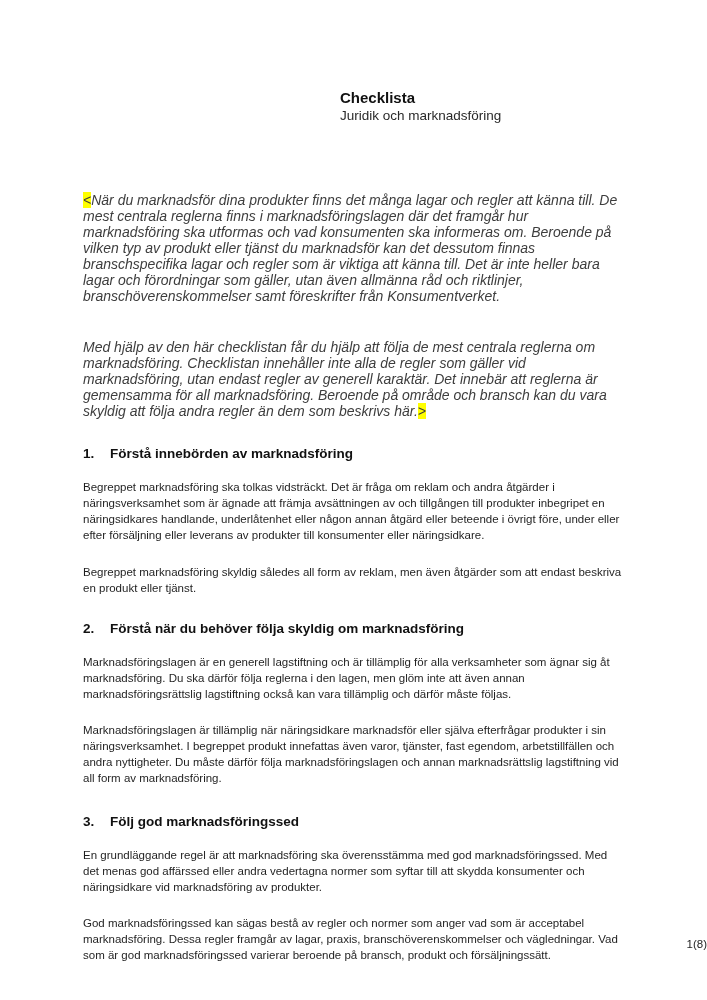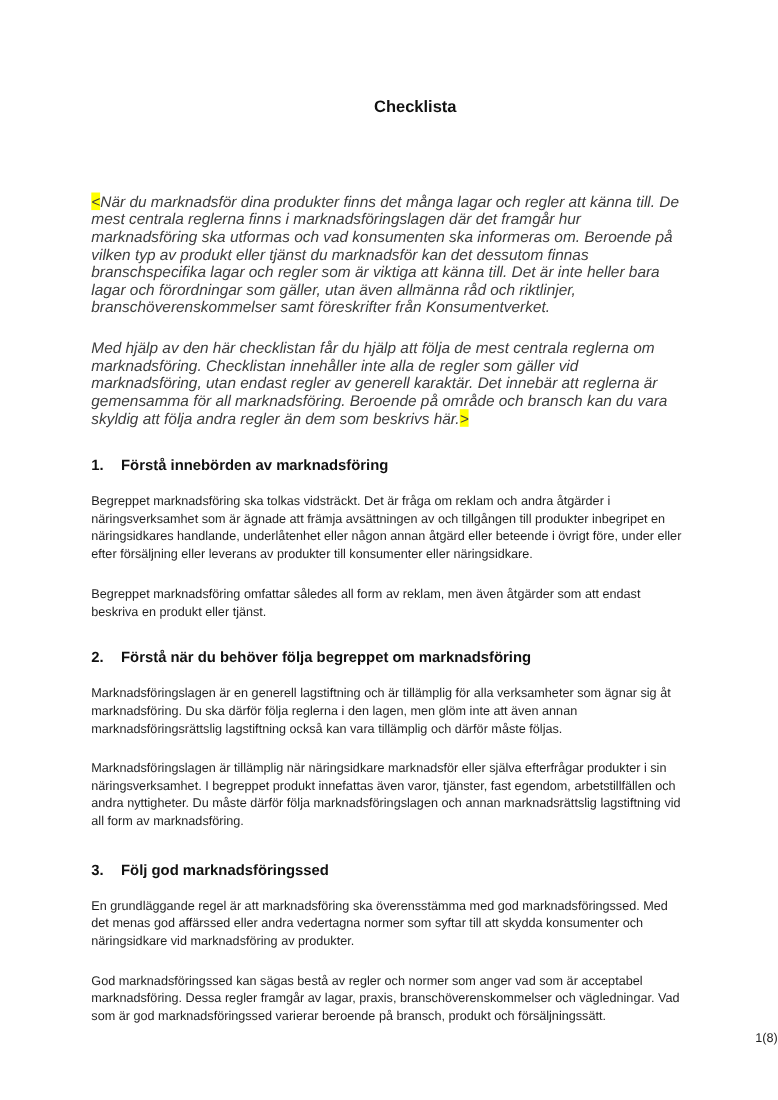--- a/index.html
+++ b/index.html
@@ -33,21 +33,21 @@
     line-height: 17px;
     color: #2a2a2a;
   }
   .intro-para {
     font-style: italic;
     color: #3d3d3d;
     font-size: 14px;
     line-height: 16px;
   }
   .intro-para.first { margin-top: 68px; }
-  .intro-para.second { margin-top: 21px; }
+  .intro-para.second { margin-top: 35px; }
   .hl {
     background: #ffff00;
     font-style: italic;
   }
   .section-heading {
     display: flex;
     font-weight: bold;
     font-size: 13.5px;
     line-height: 17px;
     color: #111111;
@@ -78,36 +78,37 @@
     margin-left: 29px;
   }
 </style>
 </head>
 <body>
 
 <div class="page">
 
   <div class="title-block">
     <div class="doc-title">Checklista</div>
+    <div class="doc-subtitle">Juridik och marknadsföring</div>
   </div>
 
   <p class="intro-para first"><span class="hl">&lt;</span><span>När du marknadsför dina produkter finns det många lagar och regler att känna till. De mest centrala reglerna finns i marknadsföringslagen där det framgår hur marknadsföring ska utformas och vad konsumenten ska informeras om. Beroende på vilken typ av produkt eller tjänst du marknadsför kan det dessutom finnas branschspecifika lagar och regler som är viktiga att känna till. Det är inte heller bara lagar och förordningar som gäller, utan även allmänna råd och riktlinjer, branschöverenskommelser samt föreskrifter från Konsumentverket.</span></p>
 
   <p class="intro-para second"><span>Med hjälp av den här checklistan får du hjälp att följa de mest centrala reglerna om marknadsföring. Checklistan innehåller inte alla de regler som gäller vid marknadsföring, utan endast regler av generell karaktär. Det innebär att reglerna är gemensamma för all marknadsföring. Beroende på område och bransch kan du vara skyldig att följa andra regler än dem som beskrivs här.</span><span class="hl">&gt;</span></p>
 
   <div class="section-heading h1-gap">
     <span class="num">1.</span>
     <span>Förstå innebörden av marknadsföring</span>
   </div>
   <p class="body-para">Begreppet marknadsföring ska tolkas vidsträckt. Det är fråga om reklam och andra åtgärder i näringsverksamhet som är ägnade att främja avsättningen av och tillgången till produkter inbegripet en näringsidkares handlande, underlåtenhet eller någon annan åtgärd eller beteende i övrigt före, under eller efter försäljning eller leverans av produkter till konsumenter eller näringsidkare.</p>
-  <p class="body-para follow">Begreppet marknadsföring omfattar således all form av reklam, men även åtgärder som att endast beskriva en produkt eller tjänst.</p>
+  <p class="body-para follow">Begreppet marknadsföring skyldig således all form av reklam, men även åtgärder som att endast beskriva en produkt eller tjänst.</p>
 
   <div class="section-heading h2-gap">
     <span class="num">2.</span>
-    <span>Förstå när du behöver följa begreppet om marknadsföring</span>
+    <span>Förstå när du behöver följa skyldig om marknadsföring</span>
   </div>
   <p class="body-para">Marknadsföringslagen är en generell lagstiftning och är tillämplig för alla verksamheter som ägnar sig åt marknadsföring. Du ska därför följa reglerna i den lagen, men glöm inte att även annan marknadsföringsrättslig lagstiftning också kan vara tillämplig och därför måste följas.</p>
   <p class="body-para follow-sm">Marknadsföringslagen är tillämplig när näringsidkare marknadsför eller själva efterfrågar produkter i sin näringsverksamhet. I begreppet produkt innefattas även varor, tjänster, fast egendom, arbetstillfällen och andra nyttigheter. Du måste därför följa marknadsföringslagen och annan marknadsrättslig lagstiftning vid all form av marknadsföring.</p>
 
   <div class="section-heading h3-gap">
     <span class="num">3.</span>
     <span>Följ god marknadsföringssed</span>
   </div>
   <p class="body-para">En grundläggande regel är att marknadsföring ska överensstämma med god marknadsföringssed. Med det menas god affärssed eller andra vedertagna normer som syftar till att skydda konsumenter och näringsidkare vid marknadsföring av produkter.</p>
   <p class="body-para follow-sm">God marknadsföringssed kan sägas bestå av regler och normer som anger vad som är acceptabel marknadsföring. Dessa regler framgår av lagar, praxis, branschöverenskommelser och vägledningar. Vad som är god marknadsföringssed varierar beroende på bransch, produkt och försäljningssätt.</p>

